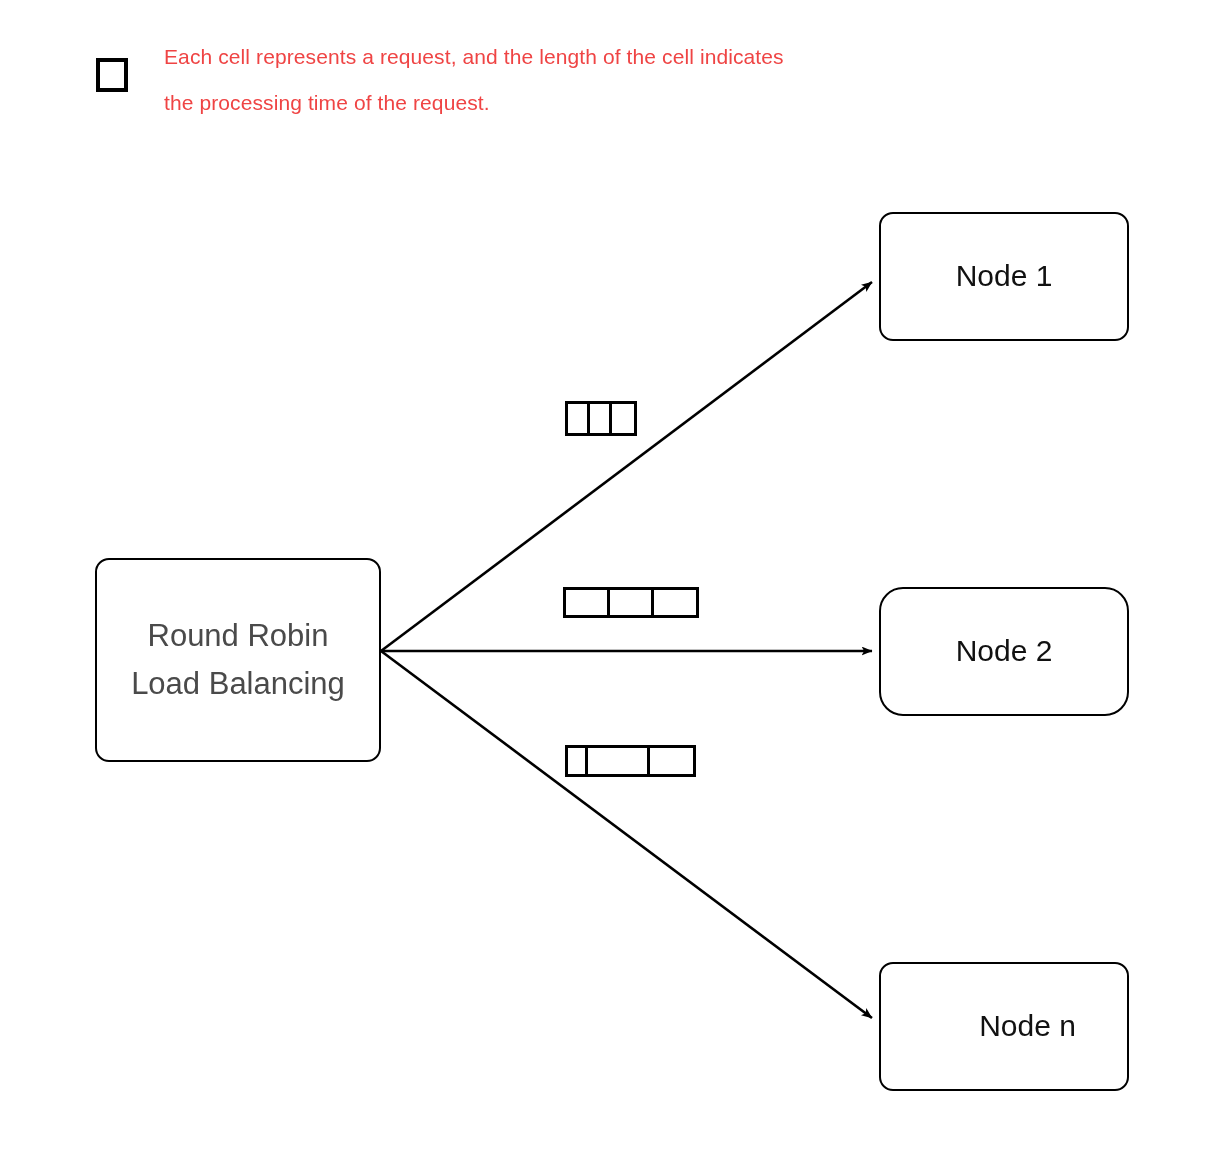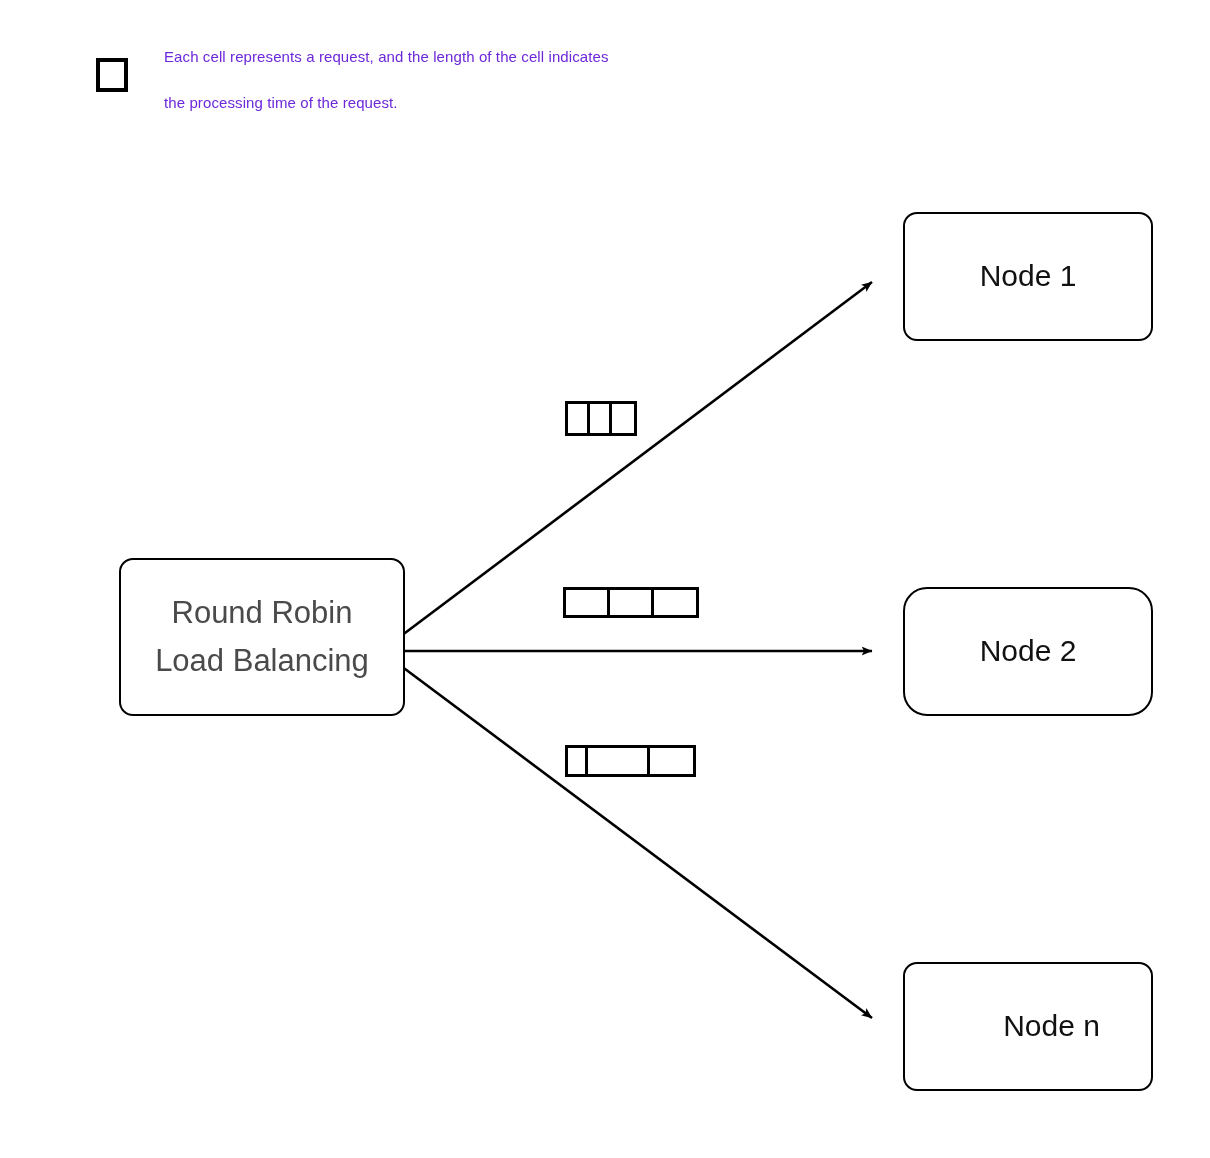--- a/index.html
+++ b/index.html
@@ -31,23 +31,23 @@
     height: 26px;
     border: 4px solid #000000;
     background: #ffffff;
     box-sizing: content-box;
   }
   #legend-text {
     position: absolute;
     left: 74px;
     top: 0px;
     width: 820px;
-    font-size: 15px;
+    font-size: 21px;
     line-height: 46px;
-    color: #6d28d9;
+    color: #ef4444;
     white-space: pre-line;
     letter-spacing: 0.1px;
   }
 
   
   #diagram {
     position: absolute;
     left: 0;
     top: 0;
     width: 1210px;
@@ -58,33 +58,32 @@
   .box {
     position: absolute;
     background: #ffffff;
     border: 2.5px solid #000000;
     border-radius: 14px;
     box-sizing: border-box;
     display: flex;
     align-items: center;
     justify-content: center;
     text-align: center;
-    margin-left: 24px;
   }
   .box-label {
     font-size: 30px;
     line-height: 1.55;
     color: #111111;
     white-space: pre-line;
   }
   #source-box {
     left: 95px;
     top: 558px;
     width: 286px;
-    height: 158px;
+    height: 204px;
   }
   #source-box .box-label {
     color: #4a4a4a;
     font-size: 31px;
   }
   #node1-box { left: 879px; top: 212px;  width: 250px; height: 129px; }
   #node2-box { left: 879px; top: 587px;  width: 250px; height: 129px; border-radius: 24px; }
   #noden-box { left: 879px; top: 962px;  width: 250px; height: 129px; padding-left: 47px; }
 
   

